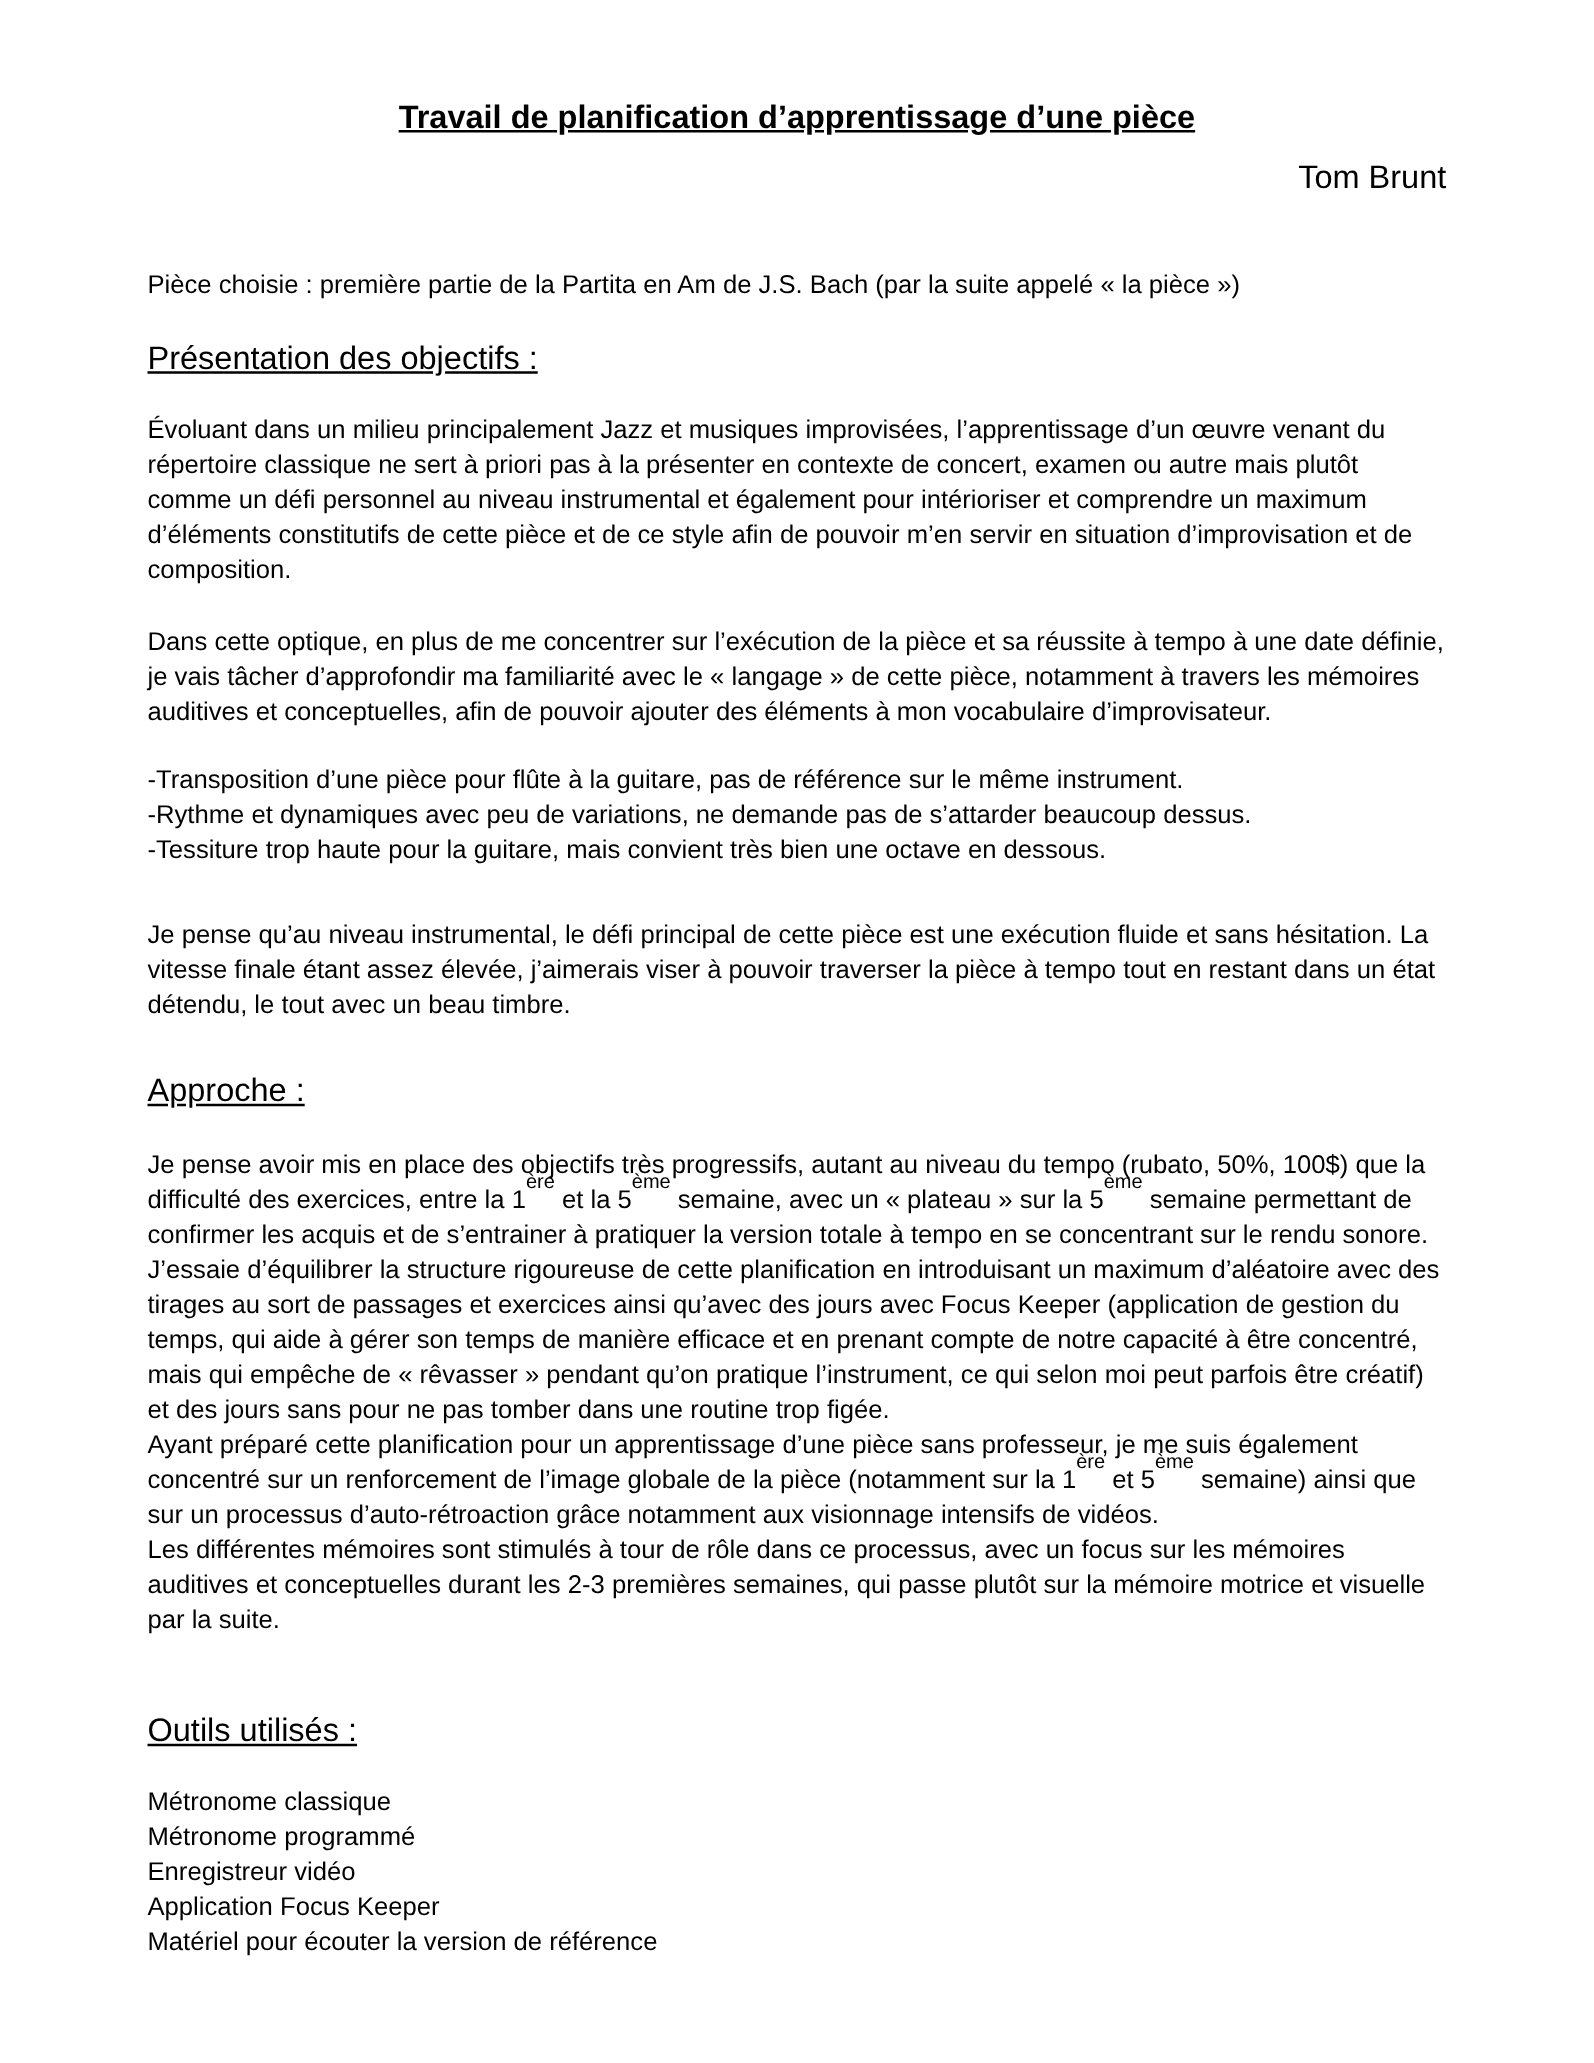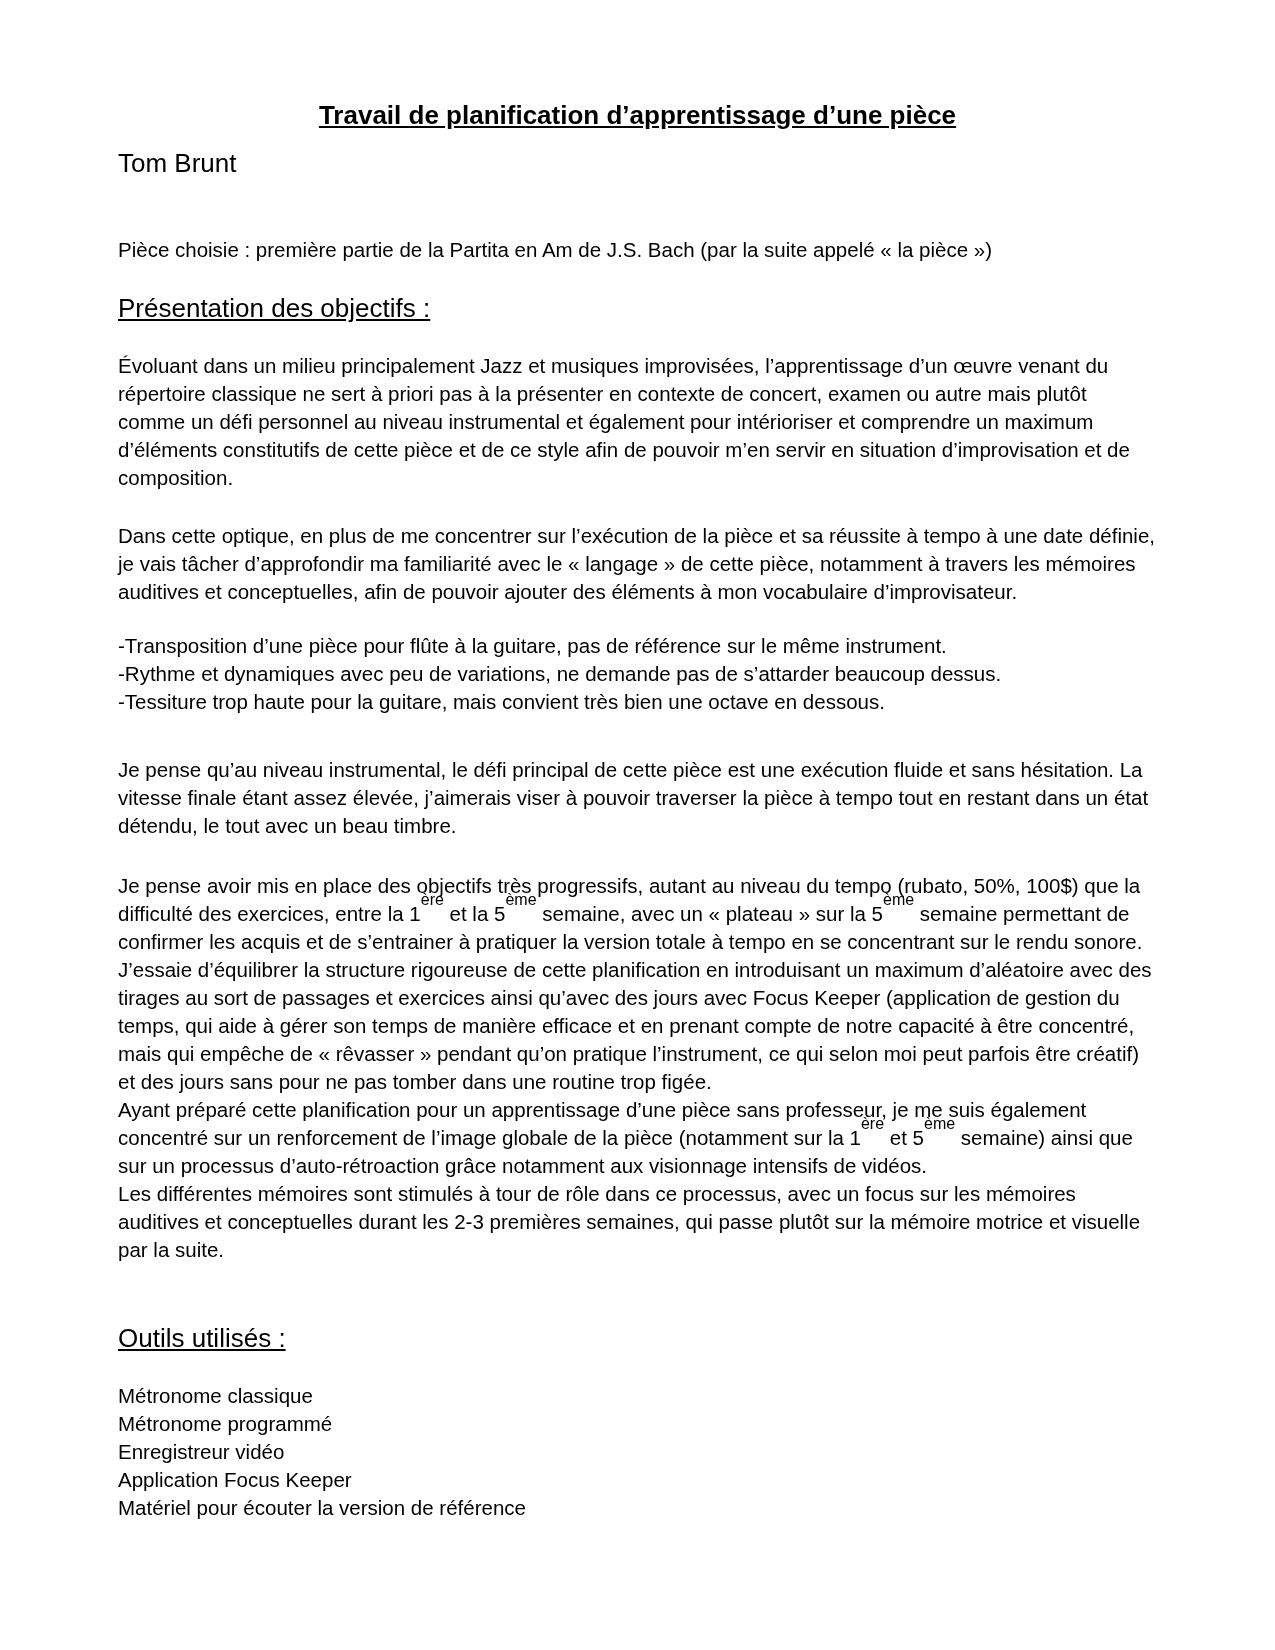--- a/index.html
+++ b/index.html
@@ -14,30 +14,30 @@
     height: 1650px;
     margin: 0 auto;
     background: #ffffff;
     color: #000000;
     font-family: "Liberation Sans", "DejaVu Sans", sans-serif;
     box-sizing: border-box;
     padding: 0 118px 0 118px;
     overflow: hidden;
   }
   .doc-title {
-    margin: 98px 0 0 0;
+    margin: 76px 0 0 0;
     text-align: center;
     font-size: 26px;
     line-height: 34px;
     font-weight: bold;
     text-decoration: underline;
   }
   .doc-author {
     margin: 14px 0 16px 0;
-    text-align: left;
+    text-align: right;
     font-size: 26px;
     line-height: 34px;
     font-weight: normal;
   }
   .body-text {
     font-size: 20.5px;
     line-height: 28px;
     text-align: left;
   }
   p, h2, .block, .tools {
@@ -81,20 +81,21 @@
   <p class="body-text mt30">Dans cette optique, en plus de me concentrer sur l’exécution de la pièce et sa réussite à tempo à une date définie, je vais tâcher d’approfondir ma familiarité avec le « langage » de cette pièce, notamment à travers les mémoires auditives et conceptuelles, afin de pouvoir ajouter des éléments à mon vocabulaire d’improvisateur.</p>
 
   <div class="body-text block mt26">
     <div>-Transposition d’une pièce pour flûte à la guitare, pas de référence sur le même instrument.</div>
     <div>-Rythme et dynamiques avec peu de variations, ne demande pas de s’attarder beaucoup dessus.</div>
     <div>-Tessiture trop haute pour la guitare, mais convient très bien une octave en dessous.</div>
   </div>
 
   <p class="body-text mt28">Je pense qu’au niveau instrumental, le défi principal de cette pièce est une exécution fluide et sans hésitation. La vitesse finale étant assez élevée, j’aimerais viser à pouvoir traverser la pièce à tempo tout en restant dans un état détendu, le tout avec un beau timbre.</p>
 
+  <h2 class="heading mt28">Approche :</h2>
 
   <div class="body-text block mt32">
     <div><span>Je pense avoir mis en place des objectifs très progressifs, autant au niveau du tempo (rubato, 50%, 100$) que la difficulté des exercices, entre la 1</span><sup class="ord">ère</sup><span> et la 5</span><sup class="ord">ème</sup><span> semaine, avec un « plateau » sur la 5</span><sup class="ord">ème</sup><span> semaine permettant de confirmer les acquis et de s’entrainer à pratiquer la version totale à tempo en se concentrant sur le rendu sonore.</span></div>
     <div>J’essaie d’équilibrer la structure rigoureuse de cette planification en introduisant un maximum d’aléatoire avec des tirages au sort de passages et exercices ainsi qu’avec des jours avec Focus Keeper (application de gestion du temps, qui aide à gérer son temps de manière efficace et en prenant compte de notre capacité à être concentré, mais qui empêche de « rêvasser » pendant qu’on pratique l’instrument, ce qui selon moi peut parfois être créatif) et des jours sans pour ne pas tomber dans une routine trop figée.</div>
     <div><span>Ayant préparé cette planification pour un apprentissage d’une pièce sans professeur, je me suis également concentré sur un renforcement de l’image globale de la pièce (notamment sur la 1</span><sup class="ord">ère</sup><span> et 5</span><sup class="ord">ème</sup><span> semaine) ainsi que sur un processus d’auto-rétroaction grâce notamment aux visionnage intensifs de vidéos.</span></div>
     <div>Les différentes mémoires sont stimulés à tour de rôle dans ce processus, avec un focus sur les mémoires auditives et conceptuelles durant les 2-3 premières semaines, qui passe plutôt sur la mémoire motrice et visuelle par la suite.</div>
   </div>
 
   <h2 class="heading mt60">Outils utilisés :</h2>
 

